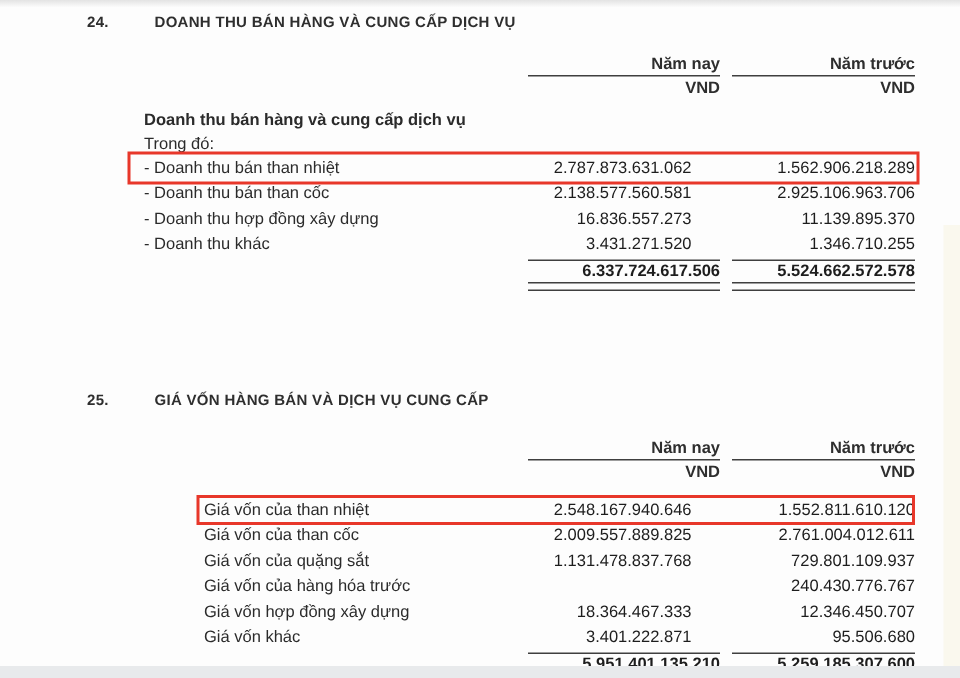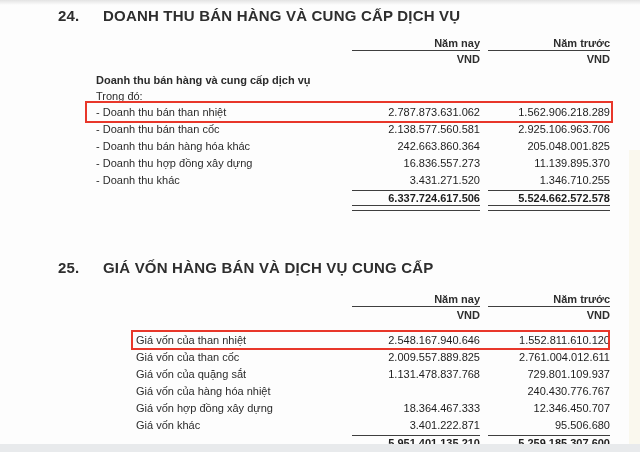--- a/index.html
+++ b/index.html
@@ -15,40 +15,40 @@
     background:linear-gradient(to bottom,rgba(160,160,160,.28),rgba(255,255,255,0));}
   .bottom-band{position:absolute;left:0;right:0;bottom:0;height:8px;background:#e8eaec;}
   .right-strip{position:absolute;right:0;top:150px;bottom:8px;width:11px;
     background:#f7f2dc;opacity:.45;}
 
   .section{position:absolute;left:0;right:0;}
   .s24{top:8px;}
   .s25{top:260px;}
 
   .sec-head{margin-left:58px;height:15px;line-height:15px;
-    font-weight:700;font-size:15px;color:#2e2e2e;letter-spacing:.2px;}
+    font-weight:700;font-size:10px;color:#2e2e2e;letter-spacing:.2px;}
   .sec-num{display:inline-block;width:45px;}
 
   .table{margin-left:96px;width:514px;font-size:11px;}
   .row{display:flex;align-items:center;position:relative;justify-content:center;}
   .label{flex:1;min-width:0;color:#2b2b2b;}
   .c1{width:128px;text-align:right;}
   .c2{width:122px;margin-left:8px;text-align:right;}
   .num{color:#1d1d1d;font-variant-numeric:tabular-nums;}
 
   .s24 .cols-head{margin-top:13px;}
   .s25 .cols-head{margin-top:17px;}
   .head-row{height:15px;align-items:flex-end;font-weight:700;color:#2e2e2e;}
   .head-row .c1,.head-row .c2{border-bottom:1.6px solid #3f3f3f;padding-bottom:1px;}
   .unit-row{height:15px;font-weight:700;color:#2e2e2e;}
 
   .subheader{margin-top:6px;height:16px;line-height:16px;font-weight:700;color:#2b2b2b;}
   .subnote{height:16px;line-height:16px;font-weight:400;color:#2b2b2b;}
   .s25 .rows{margin-top:10px;margin-left:40px;}
-  .rows .row{height:16.9px;}
+  .rows .row{height:16.9px;gap:19px;}
 
   .total-row{margin-top:1px;height:15px;font-weight:700;}
   .total-row .c1,.total-row .c2{border-top:1.5px solid #3f3f3f;padding-top:1px;}
   .dbl-row{margin-top:1px;height:5px;}
   .dbl{height:4px;border-top:1.5px solid #3f3f3f;border-bottom:1.5px solid #3f3f3f;}
 
   .hl-box{position:absolute;left:-11px;right:-3px;top:-3px;bottom:-2px;
     border:2px solid var(--hl,#e8372a);pointer-events:none;}
   .s25 .hl-box{left:-5px;right:0;top:-2px;bottom:-1px;}
 </style>
@@ -86,26 +86,20 @@
   </div>
 
   <div class="row">
 
     <div class="label">- Doanh thu bán than cốc</div>
     <div class="c1 num">2.138.577.560.581</div>
     <div class="c2 num">2.925.106.963.706</div>
   </div>
 
 
-  <div class="row">
-
-    <div class="label">- Doanh thu bán hàng hóa khác</div>
-    <div class="c1 num">242.663.860.364</div>
-    <div class="c2 num">205.048.001.825</div>
-  </div>
 
   <div class="row">
 
     <div class="label">- Doanh thu hợp đồng xây dựng</div>
     <div class="c1 num">16.836.557.273</div>
     <div class="c2 num">11.139.895.370</div>
   </div>
 
   <div class="row">
 
@@ -166,21 +160,21 @@
 
   <div class="row">
 
     <div class="label">Giá vốn của quặng sắt</div>
     <div class="c1 num">1.131.478.837.768</div>
     <div class="c2 num">729.801.109.937</div>
   </div>
 
   <div class="row">
 
-    <div class="label">Giá vốn của hàng hóa nhiệt</div>
+    <div class="label">Giá vốn của hàng hóa trước</div>
     <div class="c1 num">240.430.776.767</div>
   </div>
 
   <div class="row">
 
     <div class="label">Giá vốn hợp đồng xây dựng</div>
     <div class="c1 num">18.364.467.333</div>
     <div class="c2 num">12.346.450.707</div>
   </div>
 

